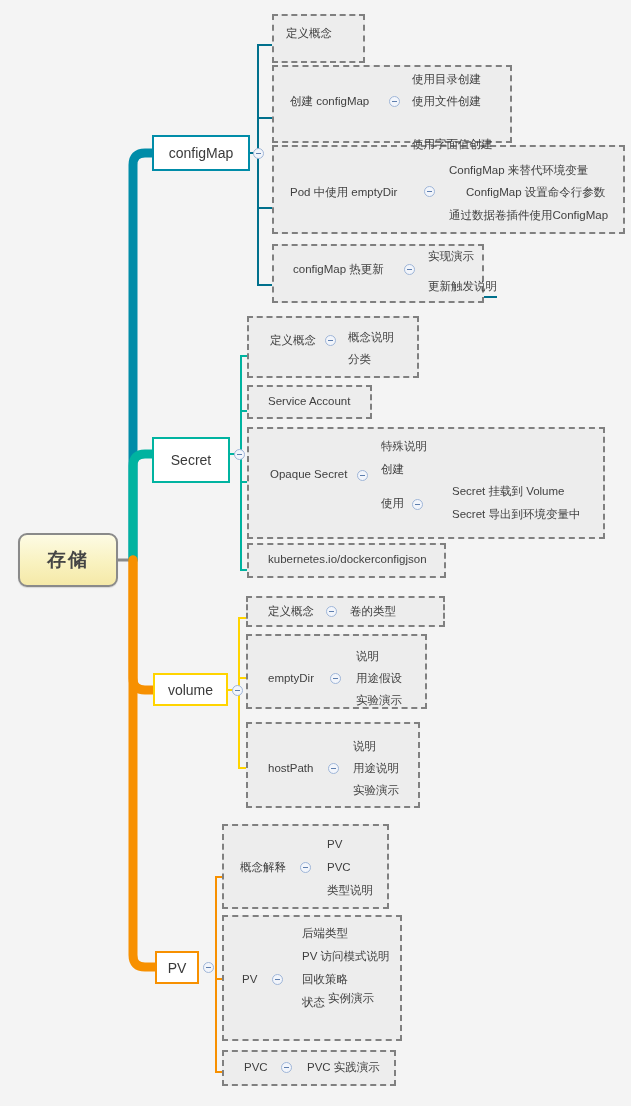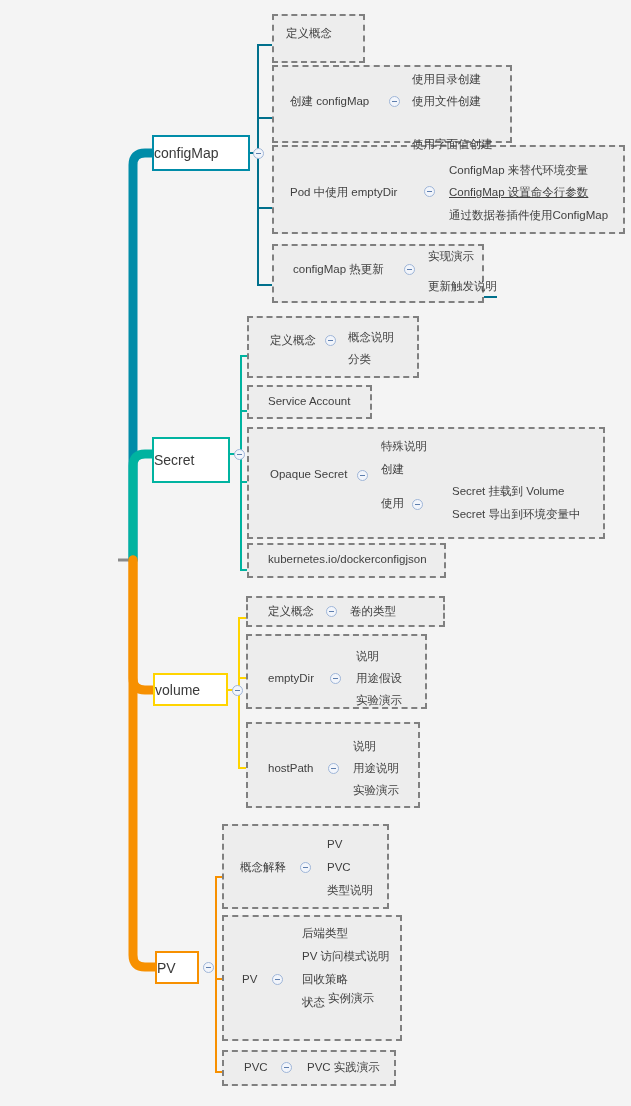--- a/index.html
+++ b/index.html
@@ -29,21 +29,21 @@
     background:linear-gradient(to bottom,#fdfbe4 0%,#f9f2c0 55%,#f5e9a8 100%);
     display:flex;align-items:center;justify-content:center;
     color:#454545;font-size:19px;font-weight:bold;letter-spacing:2px;
     box-shadow:0 1px 1px rgba(0,0,0,.12);
   }
 
   
   .l1-node{
     position:absolute;box-sizing:border-box;
     background:#ffffff;border:2px solid #008ca8;
-    display:flex;align-items:center;justify-content:flex-start;
+    display:flex;align-items:center;justify-content:center;
     color:#3a3a3a;font-size:14px;
   }
   .l1-node.teal{border-color:#00b3a0;}
   .l1-node.yellow{border-color:#ffd400;}
   .l1-node.orange{border-color:#f79000;}
 
   
   .lbl{
     position:absolute;
     color:#3f3f3f;
@@ -166,20 +166,23 @@
   <div class="group" style="left:247px;top:543px;width:199px;height:35px;"></div>
 
   <div class="group" style="left:246px;top:596px;width:199px;height:31px;"></div>
   <div class="group" style="left:246px;top:634px;width:181px;height:75px;"></div>
   <div class="group" style="left:246px;top:722px;width:174px;height:86px;"></div>
 
   <div class="group" style="left:222px;top:824px;width:167px;height:85px;"></div>
   <div class="group" style="left:222px;top:915px;width:180px;height:126px;"></div>
   <div class="group" style="left:222px;top:1050px;width:174px;height:36px;"></div>
 
+  <div class="root-node" style="left:18px;top:533px;width:100px;height:54px;">
+    <span>存储</span>
+  </div>
 
   <div class="l1-node" style="left:152px;top:135px;width:98px;height:36px;">
     <span>configMap</span>
   </div>
   <div class="toggle" style="left:253px;top:148px;"></div>
 
   <div class="l1-node teal" style="left:152px;top:437px;width:78px;height:46px;">
     <span>Secret</span>
   </div>
   <div class="toggle" style="left:234px;top:449px;"></div>
@@ -198,21 +201,21 @@
 
   <div class="lbl" style="left:290px;top:95px;">创建 configMap</div>
   <div class="toggle" style="left:389px;top:96px;"></div>
   <div class="lbl" style="left:412px;top:73px;">使用目录创建</div>
   <div class="lbl" style="left:412px;top:95px;">使用文件创建</div>
   <div class="lbl" style="left:412px;top:118px;margin-top:20px;">使用字面值创建</div>
 
   <div class="lbl" style="left:290px;top:186px;">Pod 中使用 emptyDir</div>
   <div class="toggle" style="left:424px;top:186px;"></div>
   <div class="lbl" style="left:449px;top:164px;">ConfigMap 来替代环境变量</div>
-  <div class="lbl" style="left:449px;top:186px;text-decoration:underline;">ConfigMap 设置命令行参数</div>
+  <div class="lbl" style="left:466px;top:186px;">ConfigMap 设置命令行参数</div>
   <div class="lbl" style="left:449px;top:209px;">通过数据卷插件使用ConfigMap</div>
 
   <div class="lbl" style="left:293px;top:263px;">configMap 热更新</div>
   <div class="toggle" style="left:404px;top:264px;"></div>
   <div class="lbl" style="left:428px;top:250px;">实现演示</div>
   <div class="lbl" style="left:428px;top:280px;">更新触发说明</div>
 
   <div class="lbl" style="left:270px;top:334px;">定义概念</div>
   <div class="toggle" style="left:325px;top:335px;"></div>
   <div class="lbl" style="left:348px;top:331px;">概念说明</div>

